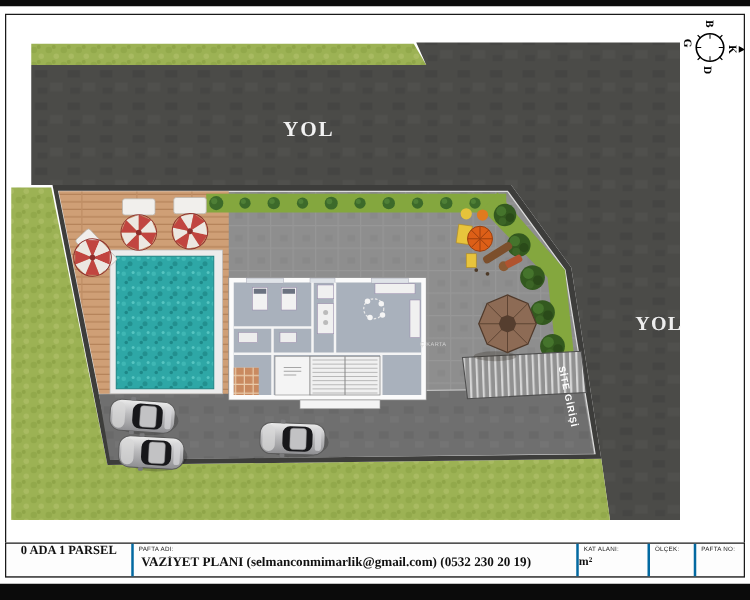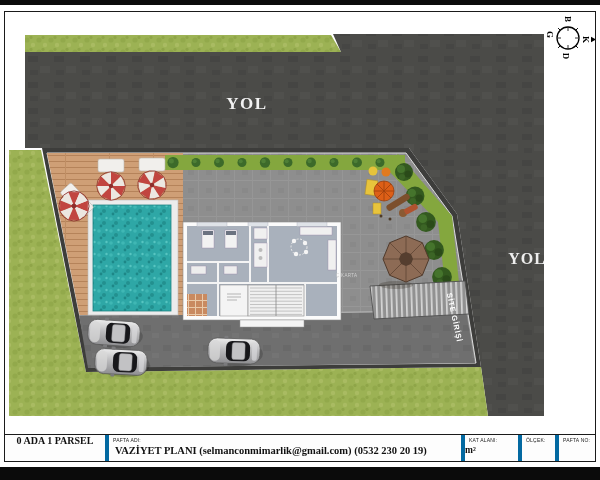--- a/index.html
+++ b/index.html
@@ -6,21 +6,21 @@
   #stage{position:relative;width:600px;height:480px;background:#ffffff;overflow:hidden;
          font-family:"Liberation Serif",serif;}
   .abs{position:absolute;box-sizing:border-box;}
   #bar-top{left:0;top:0;width:600px;height:5px;background:#0b0b0b;}
   #bar-bottom{left:0;top:467px;width:600px;height:13px;background:#0b0b0b;}
   #frame{left:4px;top:11px;width:592px;height:451px;border:1px solid #1a1a1a;background:transparent;}
   #plan-svg{left:0;top:0;width:600px;height:480px;}
   
   #titleblock{left:4px;top:434px;width:592px;height:28px;border:1px solid #1a1a1a;background:#fdfdfd;display:flex;}
   .tb-cell{position:relative;height:100%;box-sizing:border-box;}
-  .tb-cell + .tb-cell{border-left:4px solid #0369a1;}
+  .tb-cell + .tb-cell{border-left:2px solid #0369a1;}
   .tb-label{position:absolute;top:2px;left:4px;font-family:"Liberation Sans",sans-serif;
             font-size:5px;color:#222;letter-spacing:.2px;white-space:nowrap;}
   .tb-value{position:absolute;left:0;right:0;top:10px;font-weight:bold;font-size:10.5px;color:#111;white-space:nowrap;}
   #tb-parcel .tb-value{text-align:center;top:0;font-size:10px;}
   #tb-pafta .tb-value{padding-left:6px;overflow:hidden;}
   #tb-katalani .tb-value{font-size:9.5px;}
   text{user-select:none;}
 </style>
 </head>
 <body>

